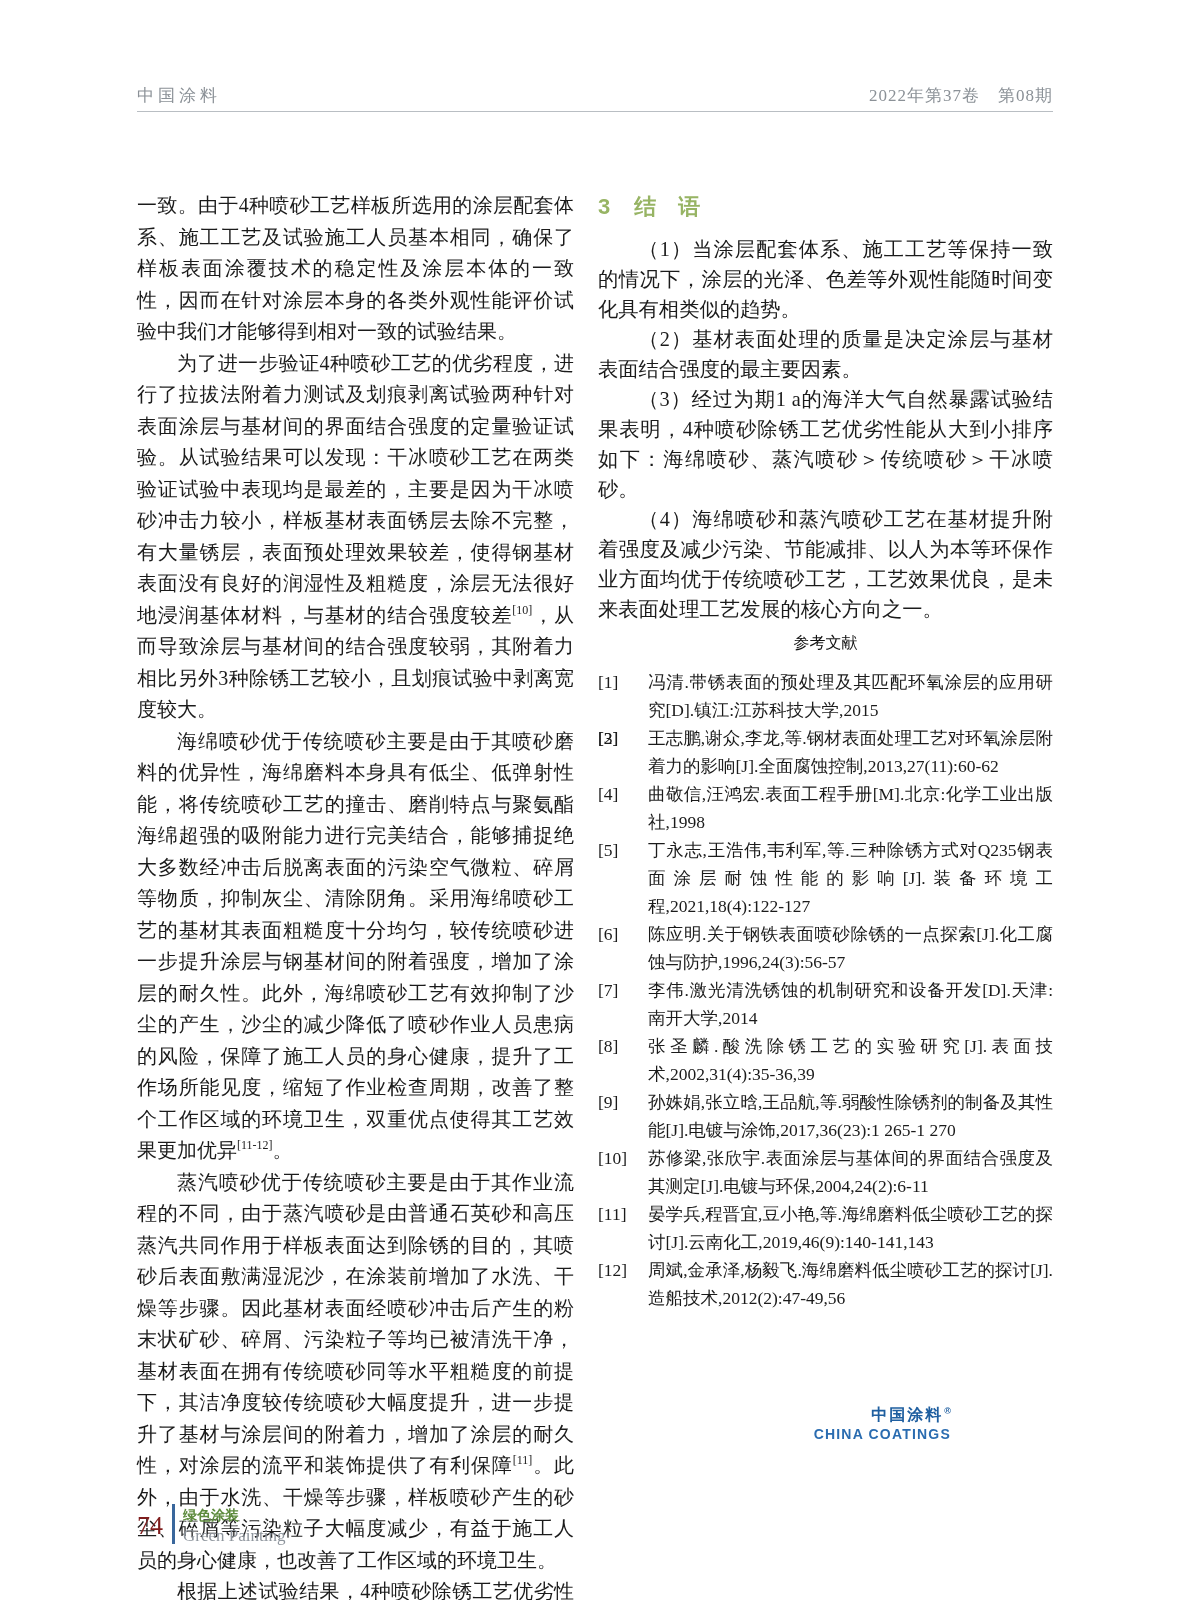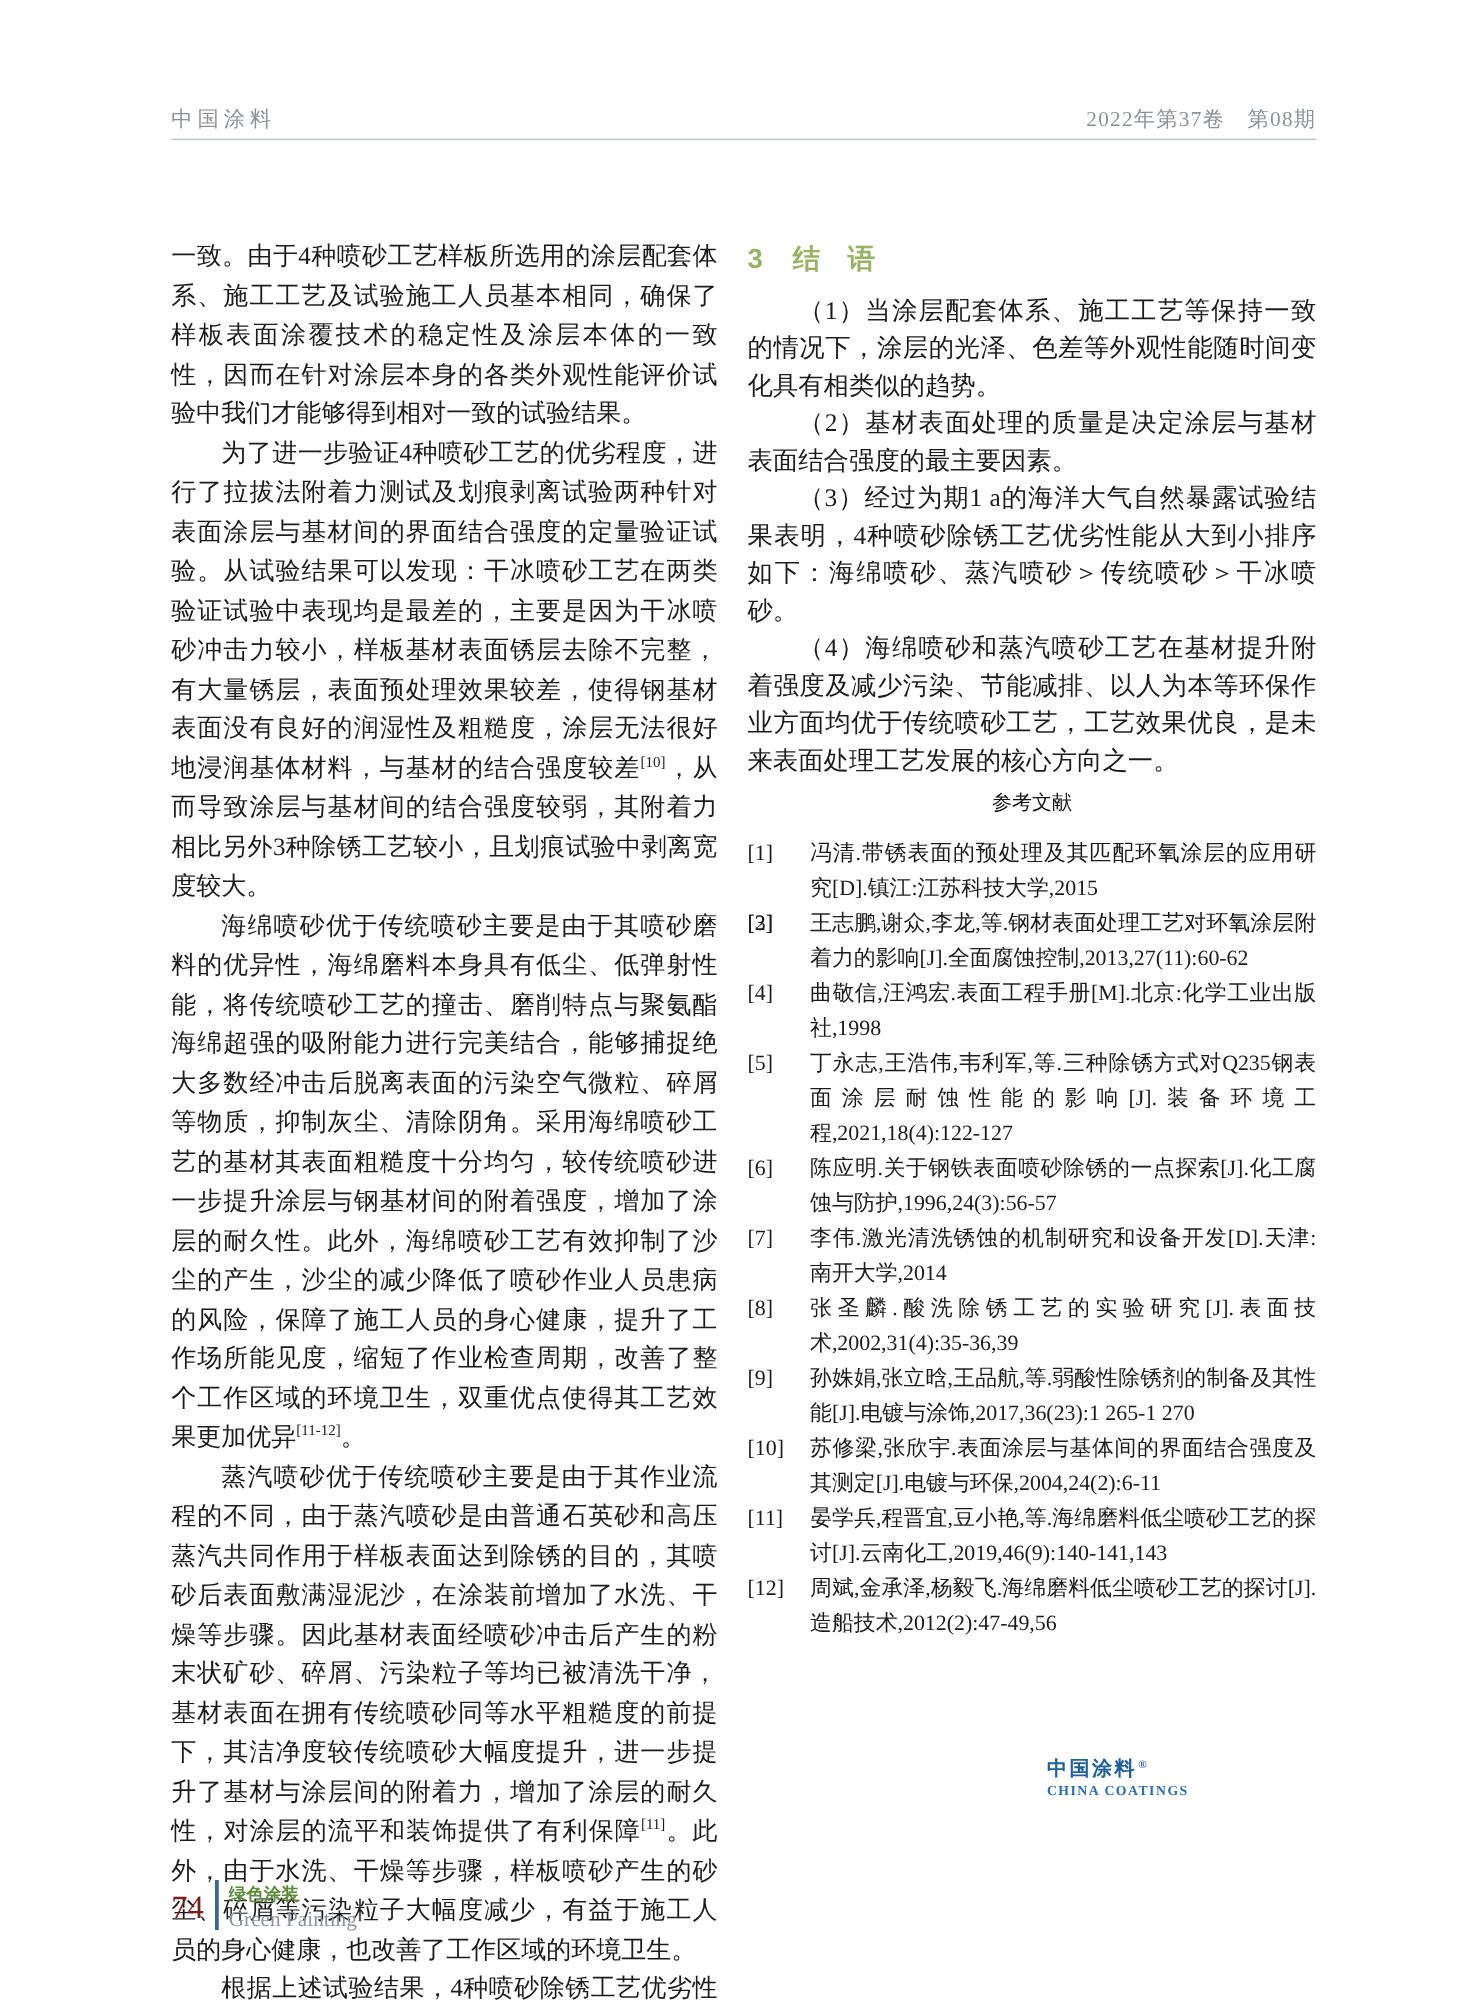--- a/index.html
+++ b/index.html
@@ -42,26 +42,26 @@
   .refs-title {
     margin:6px 0 12px 0; text-align:center; font-size:16px; font-weight:normal;
     color:#111111; line-height:26px;
   }
   .refs { font-size:17.5px; line-height:28px; }
   .ref { position:relative; padding-left:50px; margin:0; }
   .ref-num { position:absolute; left:0; top:0; }
 
   
   .logo {
-    position:absolute; right:137px; top:1402px; text-align:left;
-    font-family:Liberation Serif, serif; color:#1f5fa0;
+    position:absolute; right:137px; top:1402px; text-align:right;
+    font-family:Liberation Sans, sans-serif; color:#1f5fa0;
   }
   .logo-cn { font-size:16px; font-weight:bold; letter-spacing:2px; line-height:18px; }
   .logo-reg { font-size:9px; vertical-align:super; letter-spacing:0; margin-left:1px; }
-  .logo-en { font-size:11px; font-weight:bold; letter-spacing:1.2px; color:#2a6cb0; margin-top:2px; }
+  .logo-en { font-size:14px; font-weight:bold; letter-spacing:1.2px; color:#2a6cb0; margin-top:2px; }
 
   
   .page-footer { position:absolute; left:137px; top:1503px; display:flex; align-items:center; }
   .page-num {
     font-size:26px; color:#7f1d1d; margin-right:9px; line-height:36px;
     align-self:flex-end;
   }
   .footer-bar { width:3px; height:40px; background:#3a679c; margin-right:8px; }
   .footer-cn {
     font-family:"Liberation Sans","DejaVu Sans",sans-serif;

